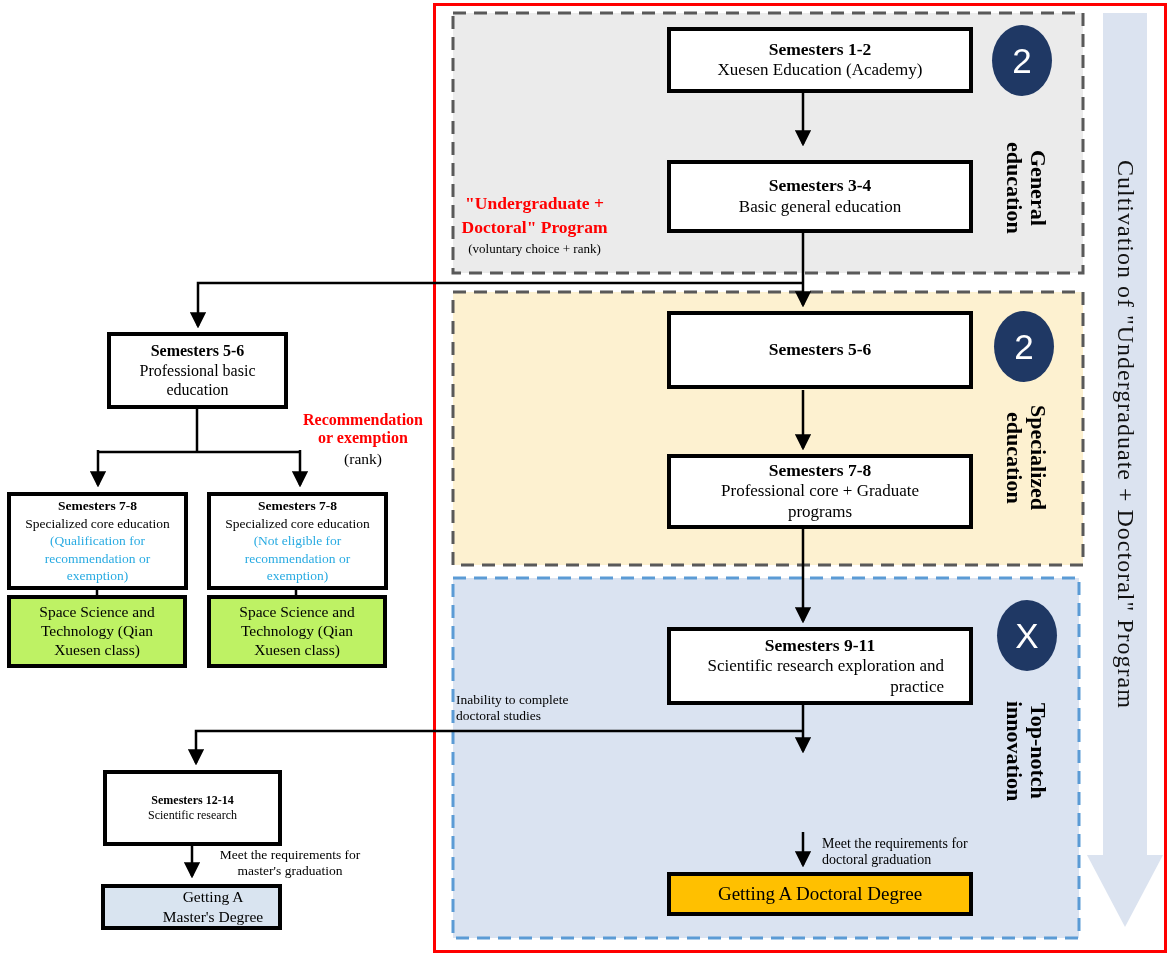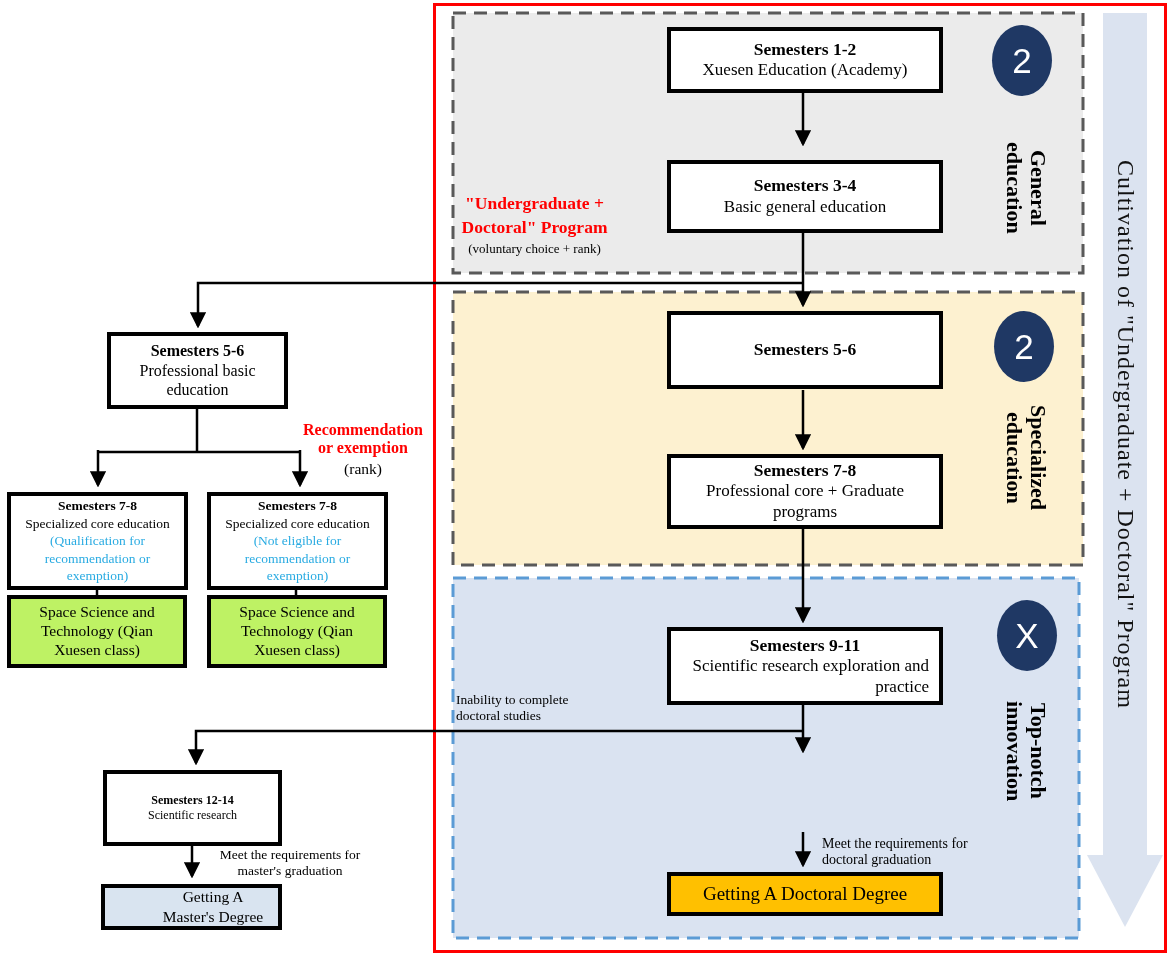--- a/index.html
+++ b/index.html
@@ -24,21 +24,21 @@
     writing-mode:vertical-rl;display:flex;align-items:center;justify-content:center;
     font-size:24px;color:#111;white-space:nowrap;letter-spacing:1px;
   }
   
   .node{
     position:absolute;background:#fff;border:4px solid #000;box-sizing:border-box;
     display:flex;flex-direction:column;align-items:center;justify-content:center;
     text-align:center;z-index:6;line-height:1.22;
   }
   .node .title{font-weight:bold;}
-  .main{left:667px;width:276px;font-size:17px;}
+  .main{left:667px;width:306px;font-size:17px;}
   .main .title{font-size:17.5px;}
   #n1{top:27px;height:66px;}
   #n2{top:160px;height:73px;}
   #n3{top:311px;height:78px;}
   #n3 .body{max-width:255px;}
   #n4{top:454px;height:75px;}
   #n4 .body{max-width:232px;}
   #n5{top:627px;height:78px;text-align:right;}
   #n5 .body{max-width:248px;}
   #n6{top:758px;height:75px;}
@@ -71,21 +71,21 @@
     font-weight:bold;font-size:22px;text-align:center;z-index:6;line-height:1.1;
   }
   #vlabel-general{top:118px;height:140px;}
   #vlabel-specialized{top:388px;height:140px;}
   #vlabel-topnotch{top:680px;height:142px;}
   
   .note{position:absolute;z-index:6;}
   .program-label{left:447px;top:192px;width:175px;text-align:center;}
   .program-label .red{color:#ff0000;font-weight:bold;font-size:17.5px;line-height:1.35;display:block;}
   .program-label .small{font-size:13px;display:block;margin-top:2px;}
-  .reco-label{left:283px;top:421px;width:160px;text-align:center;}
+  .reco-label{left:283px;top:411px;width:160px;text-align:center;}
   .reco-label .red{color:#ff0000;font-weight:bold;font-size:16px;line-height:1.15;display:block;}
   .reco-label .small{font-size:15.5px;display:block;margin-top:2px;}
   .inability-note{left:456px;top:692px;width:130px;font-size:13.5px;line-height:1.2;}
   .inability-note span{display:block;}
   .doctoral-note{left:822px;top:836px;width:180px;font-size:14px;line-height:1.15;}
   .doctoral-note span{display:block;}
   .master-note{left:214px;top:847px;width:152px;font-size:13.5px;line-height:1.2;text-align:center;}
   .master-note span{display:block;}
   .mline{display:block;}
 </style>

